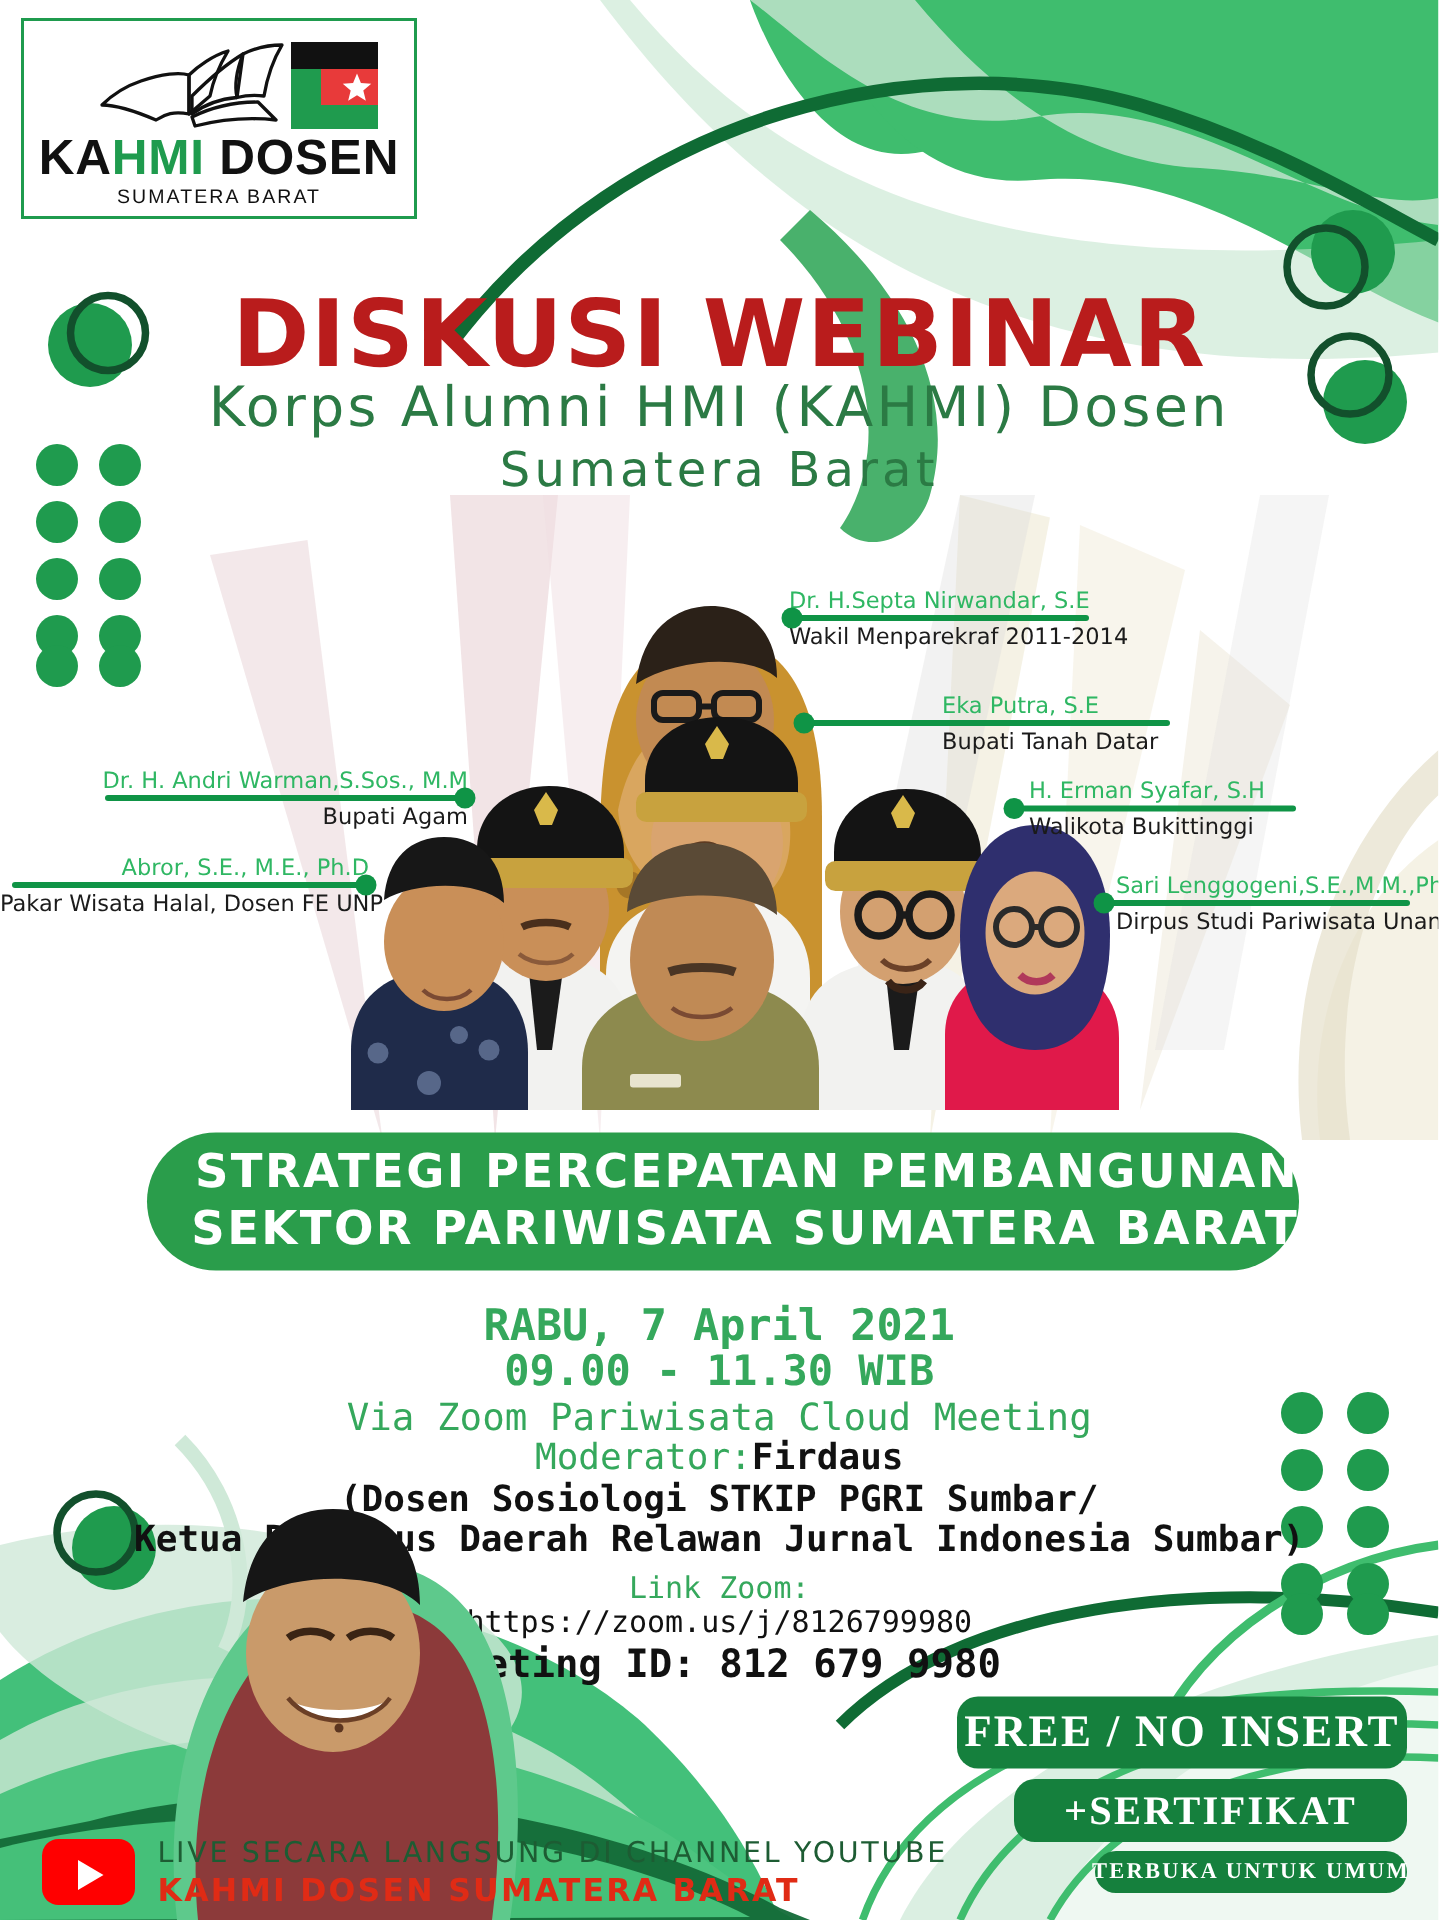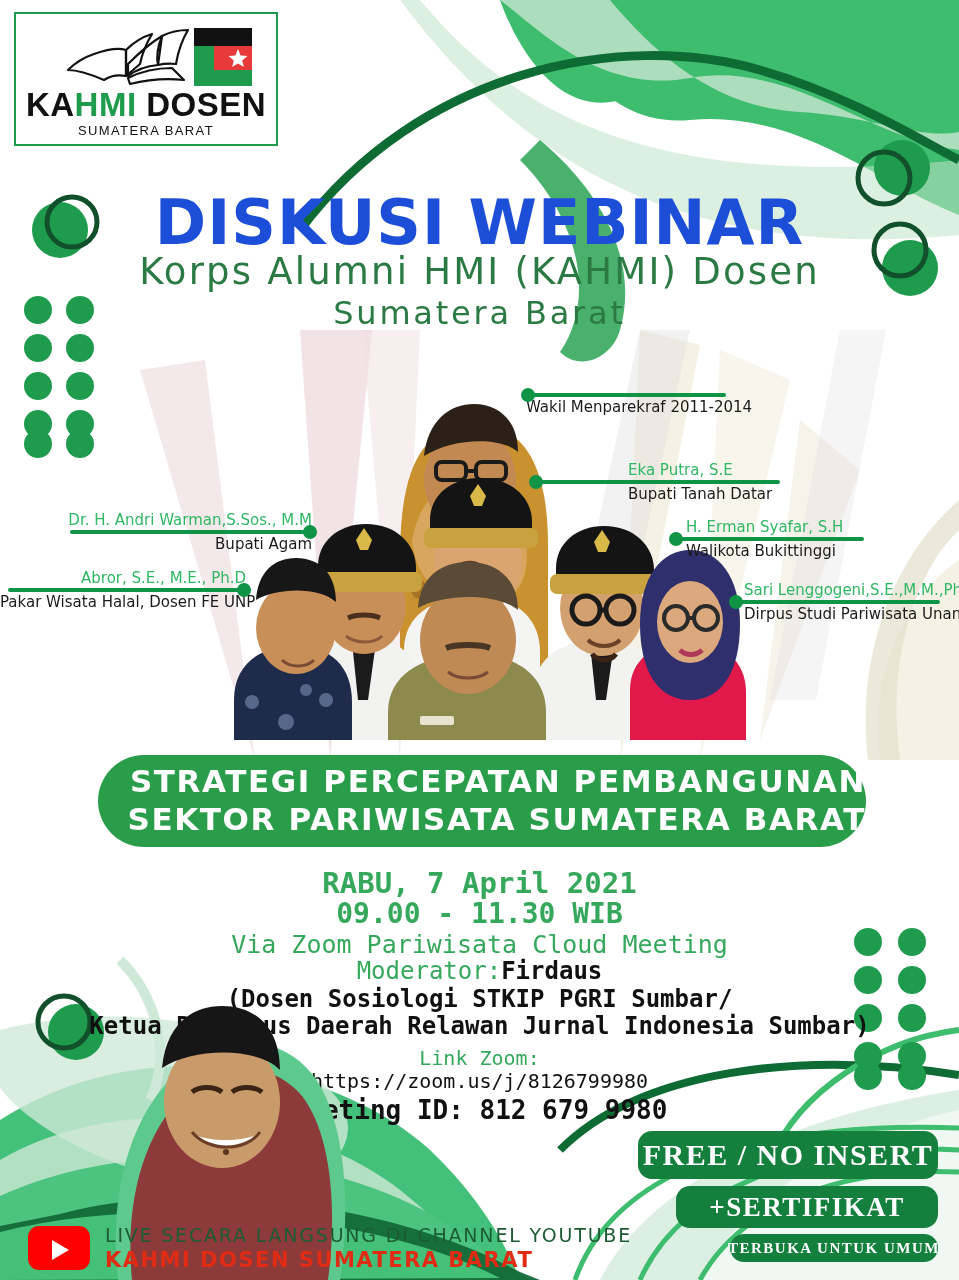--- a/index.html
+++ b/index.html
@@ -26,21 +26,21 @@
   .logo-word{font-size:33px;font-weight:700;letter-spacing:0.5px;line-height:1;
     font-family:"Liberation Sans",sans-serif;white-space:nowrap;}
   .logo-word .k1{color:#111;}
   .logo-word .k2{color:#1f9b4e;}
   .logo-word .k3{color:#111;text-align:right;}
   .logo-sub{font-size:13px;letter-spacing:1.4px;color:#111;margin-top:2px;}
 
   
   .title-main{
     position:absolute;left:0;top:186px;width:959px;text-align:center;
-    font-size:62px;font-weight:700;color:#1d4ed8;letter-spacing:1px;
+    font-size:62px;font-weight:700;color:#b91c1c;letter-spacing:1px;
     font-family:"DejaVu Sans",sans-serif;
   }
   .title-sub1{
     position:absolute;left:0;top:250px;width:959px;text-align:center;
     font-size:37px;color:#2b7a44;letter-spacing:2.2px;
     font-family:"DejaVu Sans",sans-serif;
   }
   .title-sub2{
     position:absolute;left:0;top:294px;width:959px;text-align:center;
     font-size:32px;color:#2b7a44;letter-spacing:2.8px;
@@ -314,20 +314,21 @@
       <path d="M640,624 C640,576 662,550 690,550 C718,550 740,576 740,624 C740,668 724,700 690,700 C656,700 640,668 640,624 Z" fill="#2f2f6e"></path>
       <ellipse cx="690" cy="622" rx="33" ry="41" fill="#dba97d"></ellipse>
       <circle cx="676" cy="618" r="12" fill="none" stroke="#2a2a2a" stroke-width="4"></circle>
       <circle cx="706" cy="618" r="12" fill="none" stroke="#2a2a2a" stroke-width="4"></circle>
       <path d="M688,618 L694,618" stroke="#2a2a2a" stroke-width="4"></path>
       <path d="M680,650 C686,656 696,656 702,650" stroke="#b0395a" stroke-width="5" fill="none"></path>
     </g>
   </svg>
 
   <div class="spk right" style="left:526px;top:392px;width:300px;">
+    <div class="nm">Dr. H.Septa Nirwandar, S.E</div>
     <div class="rule" style="width:200px;">
         <span class="dot l"></span>
       </div>
     <div class="rl">Wakil Menparekraf 2011-2014</div>
   </div>
 
   <div class="spk right" style="left:628px;top:462px;width:300px;">
     <div class="nm">Eka Putra, S.E</div>
     <div class="rule" style="width:246px;margin-left:-94px;">
         <span class="dot l"></span>

